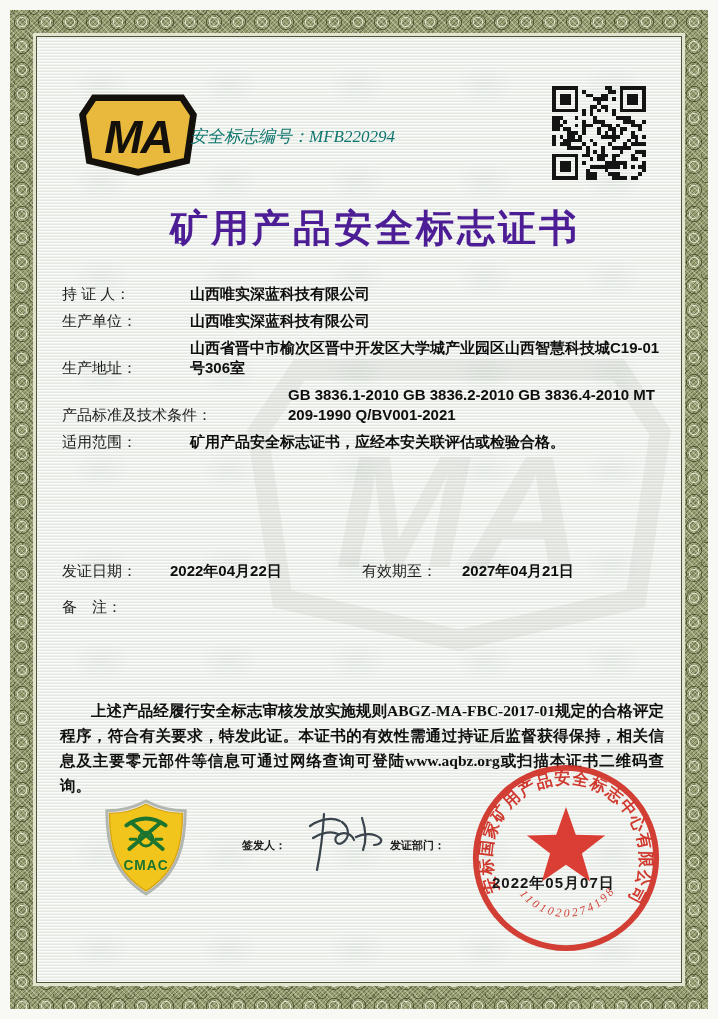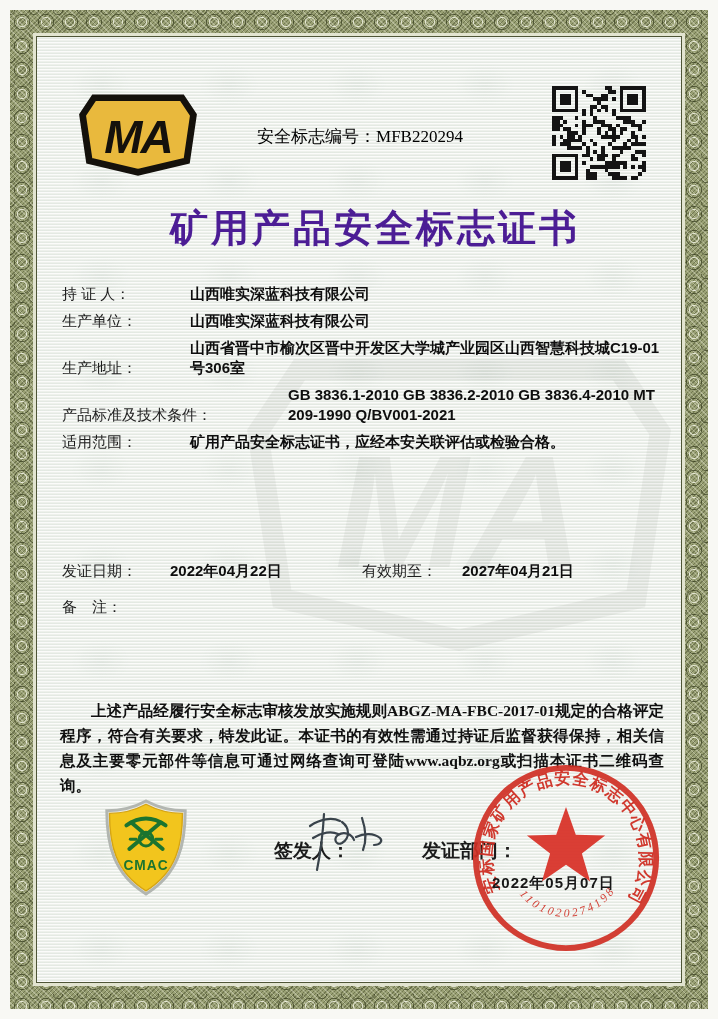--- a/index.html
+++ b/index.html
@@ -25,22 +25,22 @@
     background-image:
       repeating-linear-gradient(0deg, rgba(255,255,255,.75) 0 1px, rgba(209,219,210,.35) 1px 2px, rgba(255,255,255,0) 2px 3px),
       radial-gradient(ellipse 42px 30px at 50% 50%, rgba(185,198,188,.22), rgba(185,198,188,0) 70%);
     background-size:auto, 128px 96px;
     border:1px solid #4f5637;
     box-shadow:0 0 0 3px #e2e4d0;
   }
 
   .abs { position:absolute; }
 
-  .cert-no { left:190px; top:125px; width:340px; text-align:center;
-    font-family:"Liberation Serif", serif; font-size:17px; color:#000000; z-index:2; }
+  .cert-no { left:190px; top:125px; width:340px; 
+    font-family:"Liberation Serif", serif; font-size:17px; color:#0f766e; z-index:2;font-style:italic; }
   .cert-no b { font-weight:normal; }
 
   .title { left:0; top:203px; width:718px; text-align:center;
     font-family:"Liberation Serif", serif; font-weight:bold; font-size:38px;
     letter-spacing:3px; color:#4c1d95; z-index:2;padding-left:32px; }
 
   .fields { left:62px; top:284px; width:600px; z-index:2; }
   .field-row { display:flex; align-items:flex-end; margin-bottom:7px;gap:20px; }
   .f-label { flex:none; width:108px; font-size:15px; line-height:20px; color:#1d1d1d; }
   .f-value { flex:1; font-size:15px; line-height:20px; font-weight:bold; color:#0e0e0e; }
@@ -52,21 +52,21 @@
   .d-value { width:192px; font-weight:bold; color:#0e0e0e; }
   .d-label2 { width:100px; color:#1d1d1d; }
   .d-value2 { flex:1; font-weight:bold; color:#0e0e0e; }
 
   .remark { left:62px; top:598px; font-size:15px; color:#1d1d1d; z-index:2; }
 
   .statement { left:60px; top:698px; width:604px; text-indent:2em; text-align:justify;
     font-family:"Liberation Serif", serif; font-weight:bold; font-size:15.5px;
     line-height:25px; color:#101010; z-index:2; }
 
-  .signer-label, .dept-label { font-size:19px; font-weight:bold; color:#1b1b1b; z-index:3;margin-left:32px; }
+  .signer-label, .dept-label { font-size:11px; font-weight:bold; color:#1b1b1b; z-index:3; }
   .signer-label { left:242px; top:838px; }
   .dept-label  { left:390px; top:838px; }
 
   .ma-logo { left:76px; top:92px; z-index:2; }
   .qr { left:552px; top:86px; width:94px; height:94px; z-index:2; }
   .qr svg { width:100%; height:100%; shape-rendering:crispEdges; fill:#141414; }
 
   .cmac { left:100px; top:798px; z-index:3; }
   .signature { left:300px; top:804px; z-index:3; }
 

